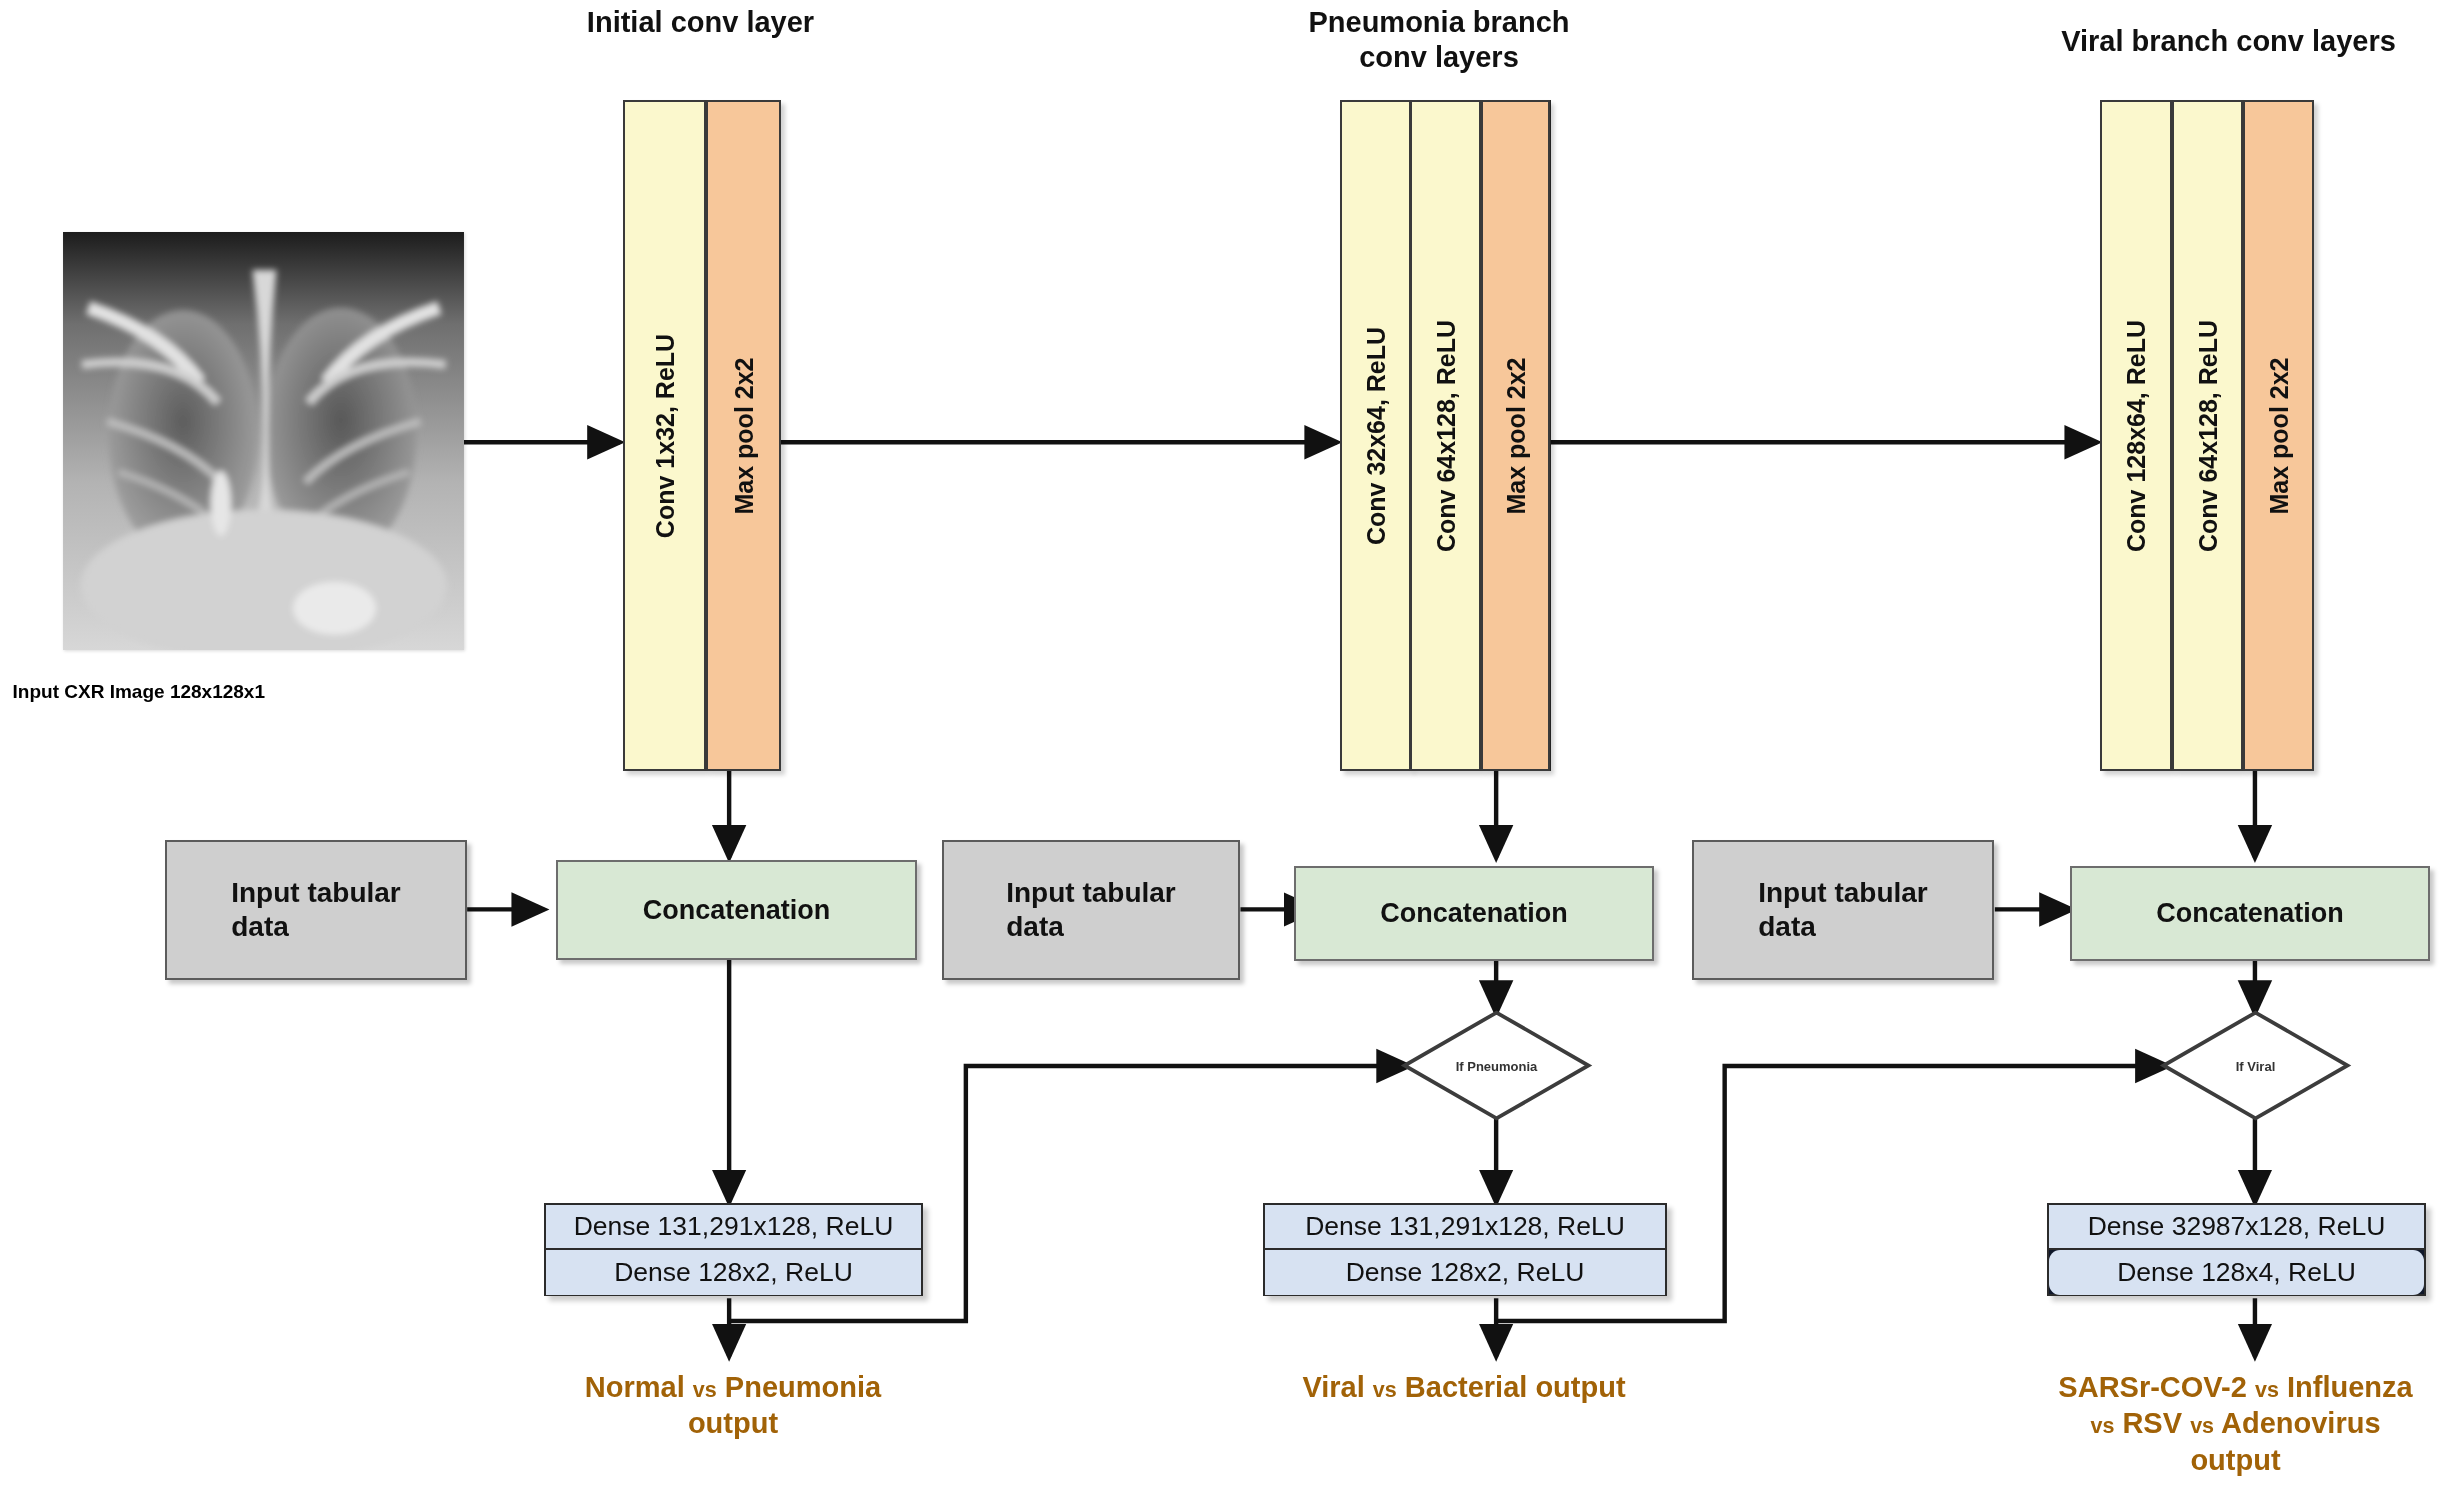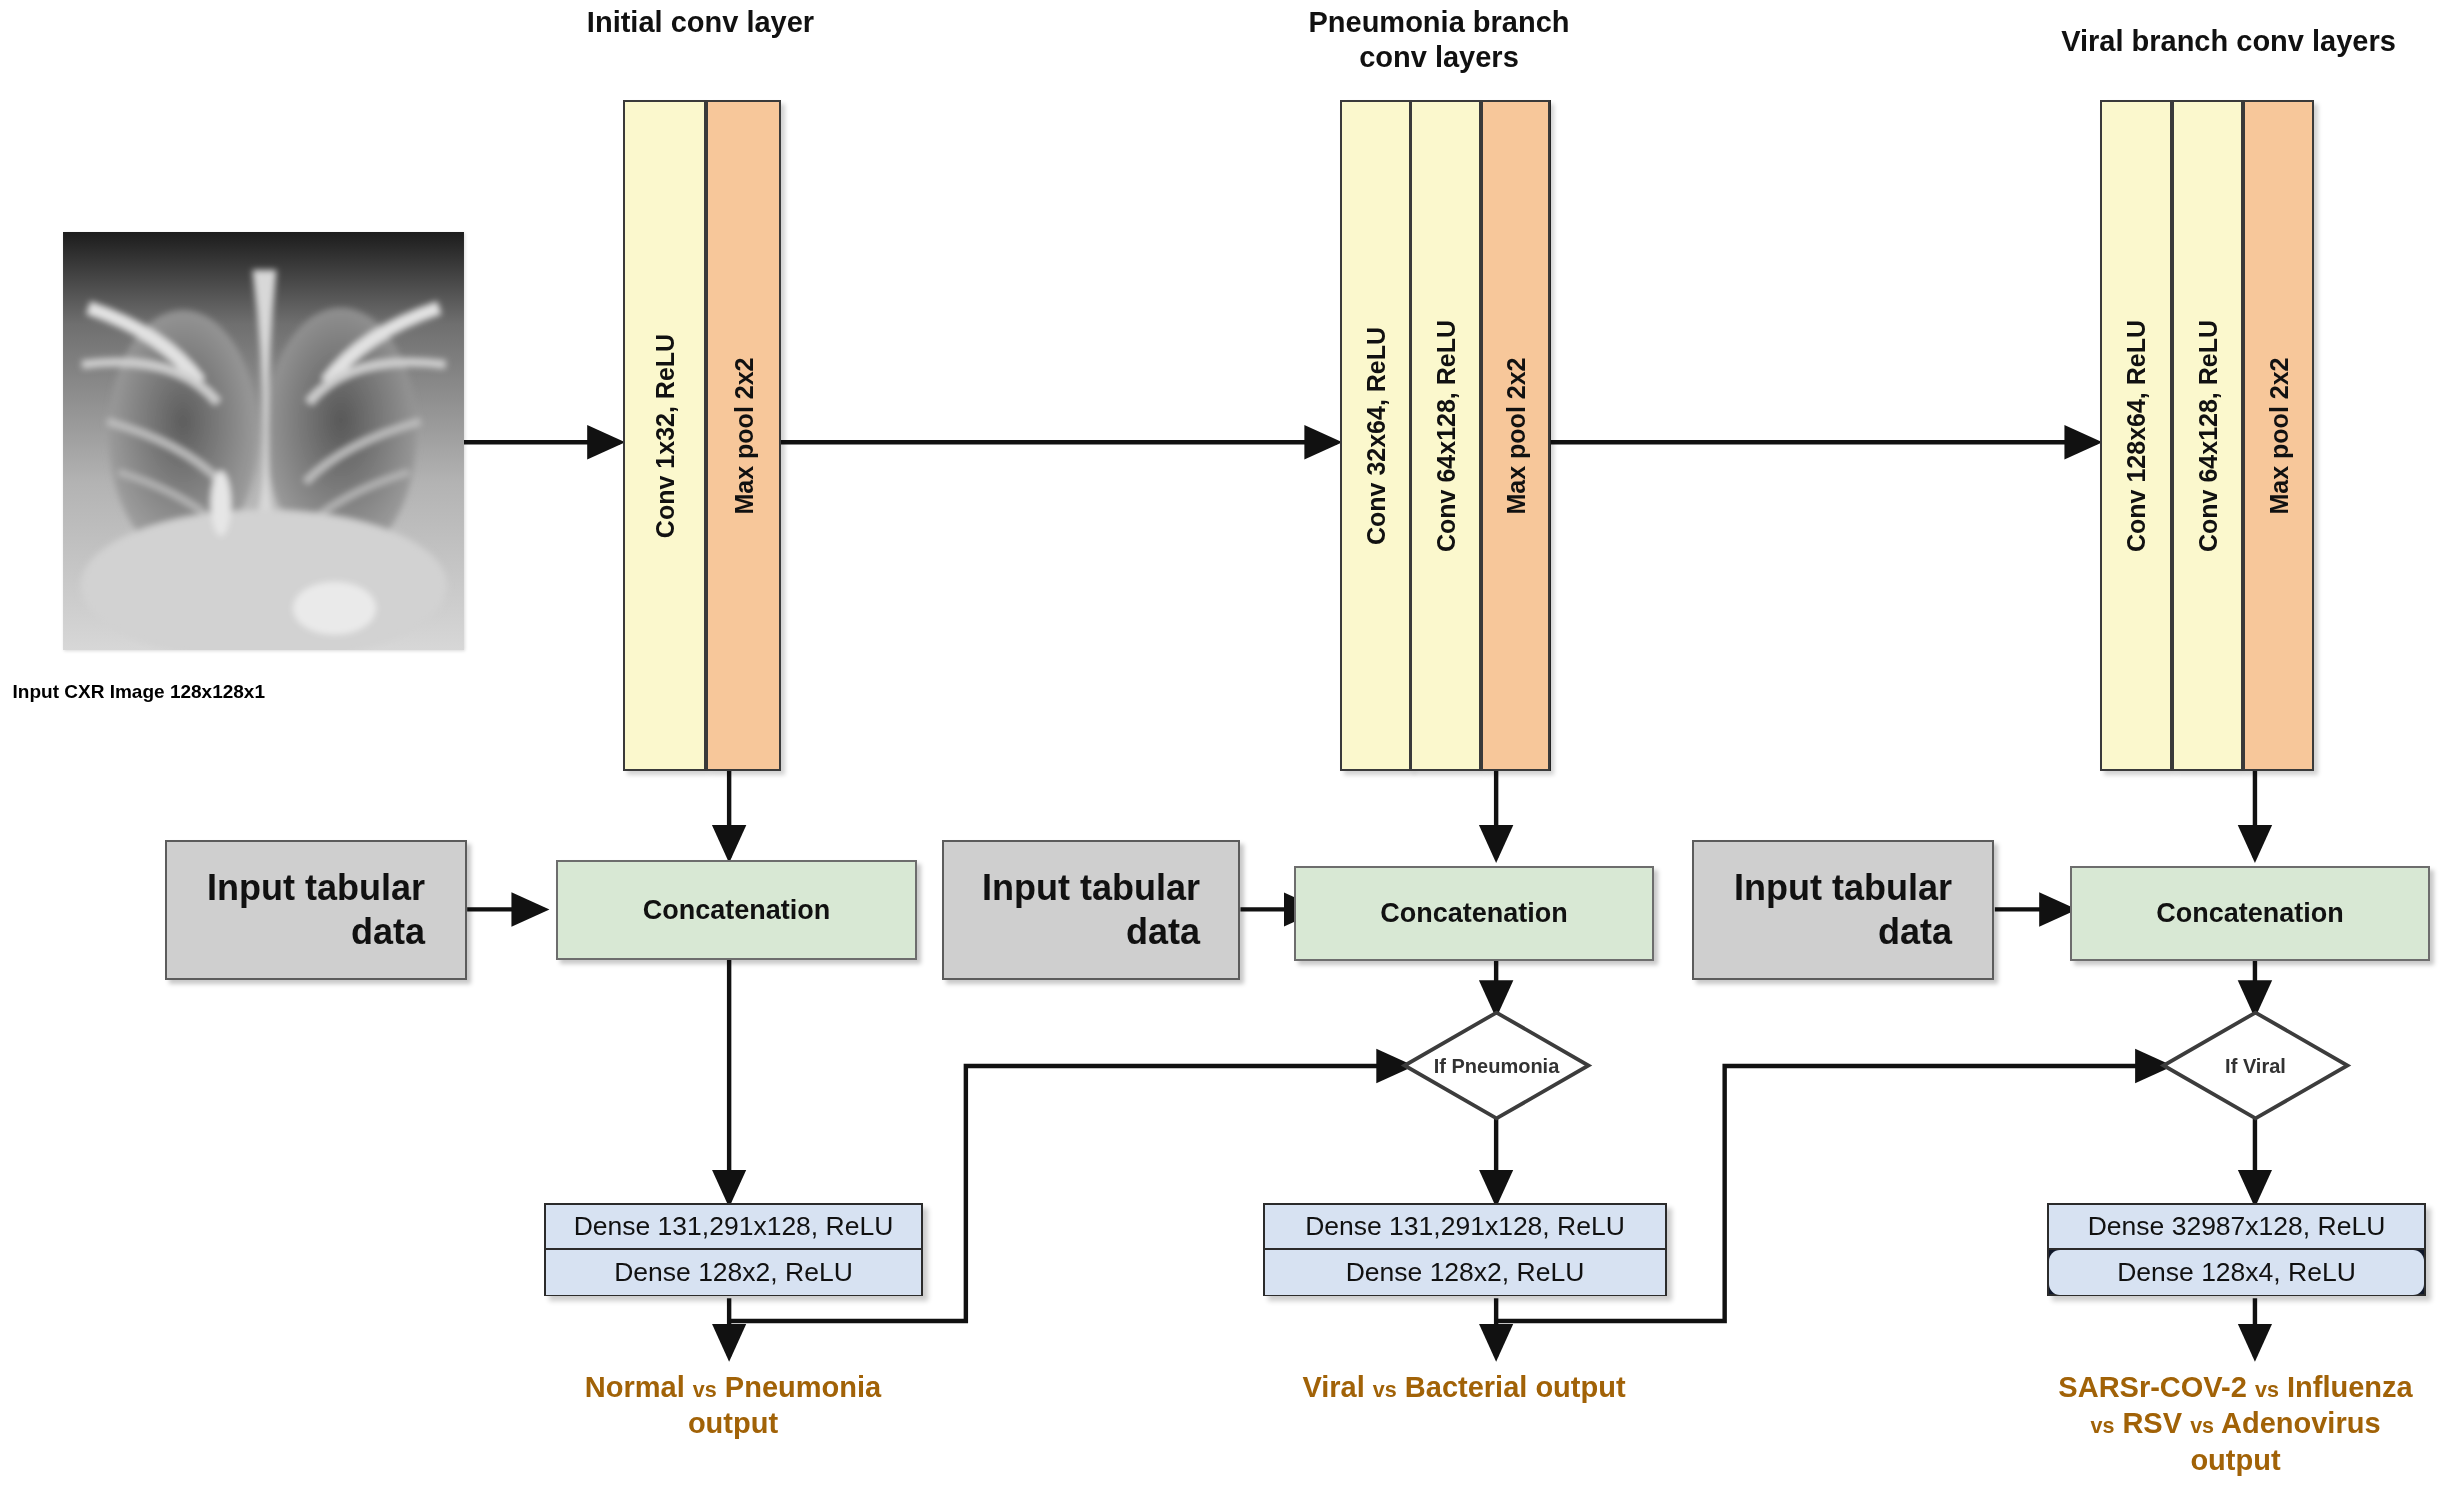--- a/index.html
+++ b/index.html
@@ -16,38 +16,38 @@
   .bar.pool{background:#f7c79a;}
   .bar .vtext{position:absolute;left:50%;top:50%;white-space:nowrap;
        transform:translate(-50%,-50%) rotate(-90deg);
        font-weight:bold;font-size:25px;color:#111;}
 
   
   .grpframe{position:absolute;border:2.5px solid #2b2b2b;box-sizing:border-box;pointer-events:none;}
 
   .gbox{position:absolute;box-sizing:border-box;border:2.5px solid #5c5c5c;
         background:#cfcfcf;box-shadow:4.4px 4.4px 4.4px rgba(0,0,0,.22);
-        display:flex;align-items:center;justify-content:center;text-align:right;
-        font-weight:bold;font-size:36px;line-height:1.22;color:#111;}
+        display:flex;align-items:center;justify-content:center;text-align:left;
+        font-weight:bold;font-size:28px;line-height:1.22;color:#111;}
 
   .cbox{position:absolute;box-sizing:border-box;border:2.5px solid #6d6d6d;
         background:#d8e8d4;box-shadow:4.4px 4.4px 4.4px rgba(0,0,0,.22);
         display:flex;align-items:center;justify-content:center;text-align:center;
         font-weight:bold;font-size:27px;color:#111;}
 
   .dstack{position:absolute;box-sizing:border-box;border:2.5px solid #2b2b2b;
         background:#0f172a;box-shadow:5px 5px 5px rgba(0,0,0,.20);}
   .dstack .drow{box-sizing:border-box;display:flex;align-items:center;justify-content:center;
         text-align:center;font-size:26.5px;color:#111;background:#d7e2f2;}
   .dstack .drow.top{border-bottom:2.5px solid #2b2b2b;}
 
   .diamond{position:absolute;}
   .diamond svg{display:block;overflow:visible;}
   .dlabel{position:absolute;left:50%;top:50%;transform:translate(-50%,-50%);
-        white-space:nowrap;font-weight:bold;font-size:20px;color:#333;}
+        white-space:nowrap;font-weight:bold;font-size:13px;color:#333;}
 
   .outlabel{position:absolute;text-align:center;font-weight:bold;font-size:29px;
         line-height:1.25;color:#a16207;}
   .outlabel .vs{font-weight:bold;font-size:21.5px;}
 
   .cxr{position:absolute;box-shadow:1.3px 1.3px 3.2px rgba(0,0,0,.15);}
   .cxrcap{position:absolute;font-weight:bold;font-size:19px;color:#000;white-space:nowrap;}
 
   svg.wires{position:absolute;left:0;top:0;width:2462px;height:1512px;pointer-events:none;}
 </style>

